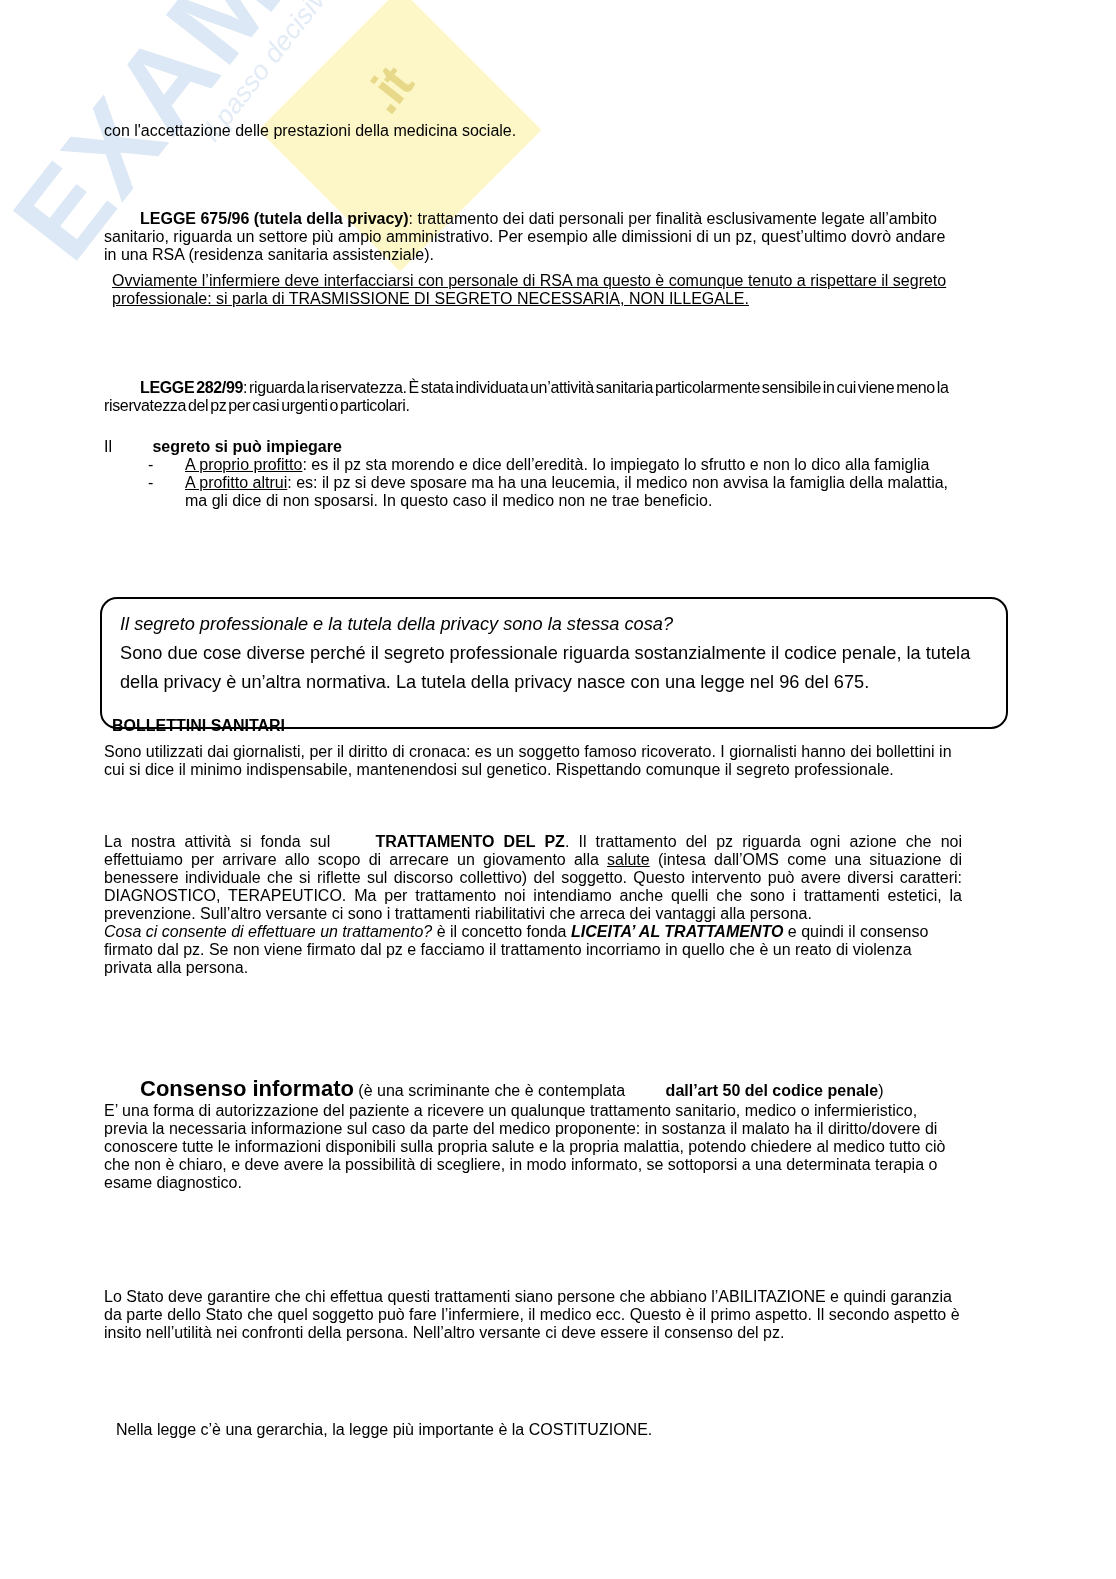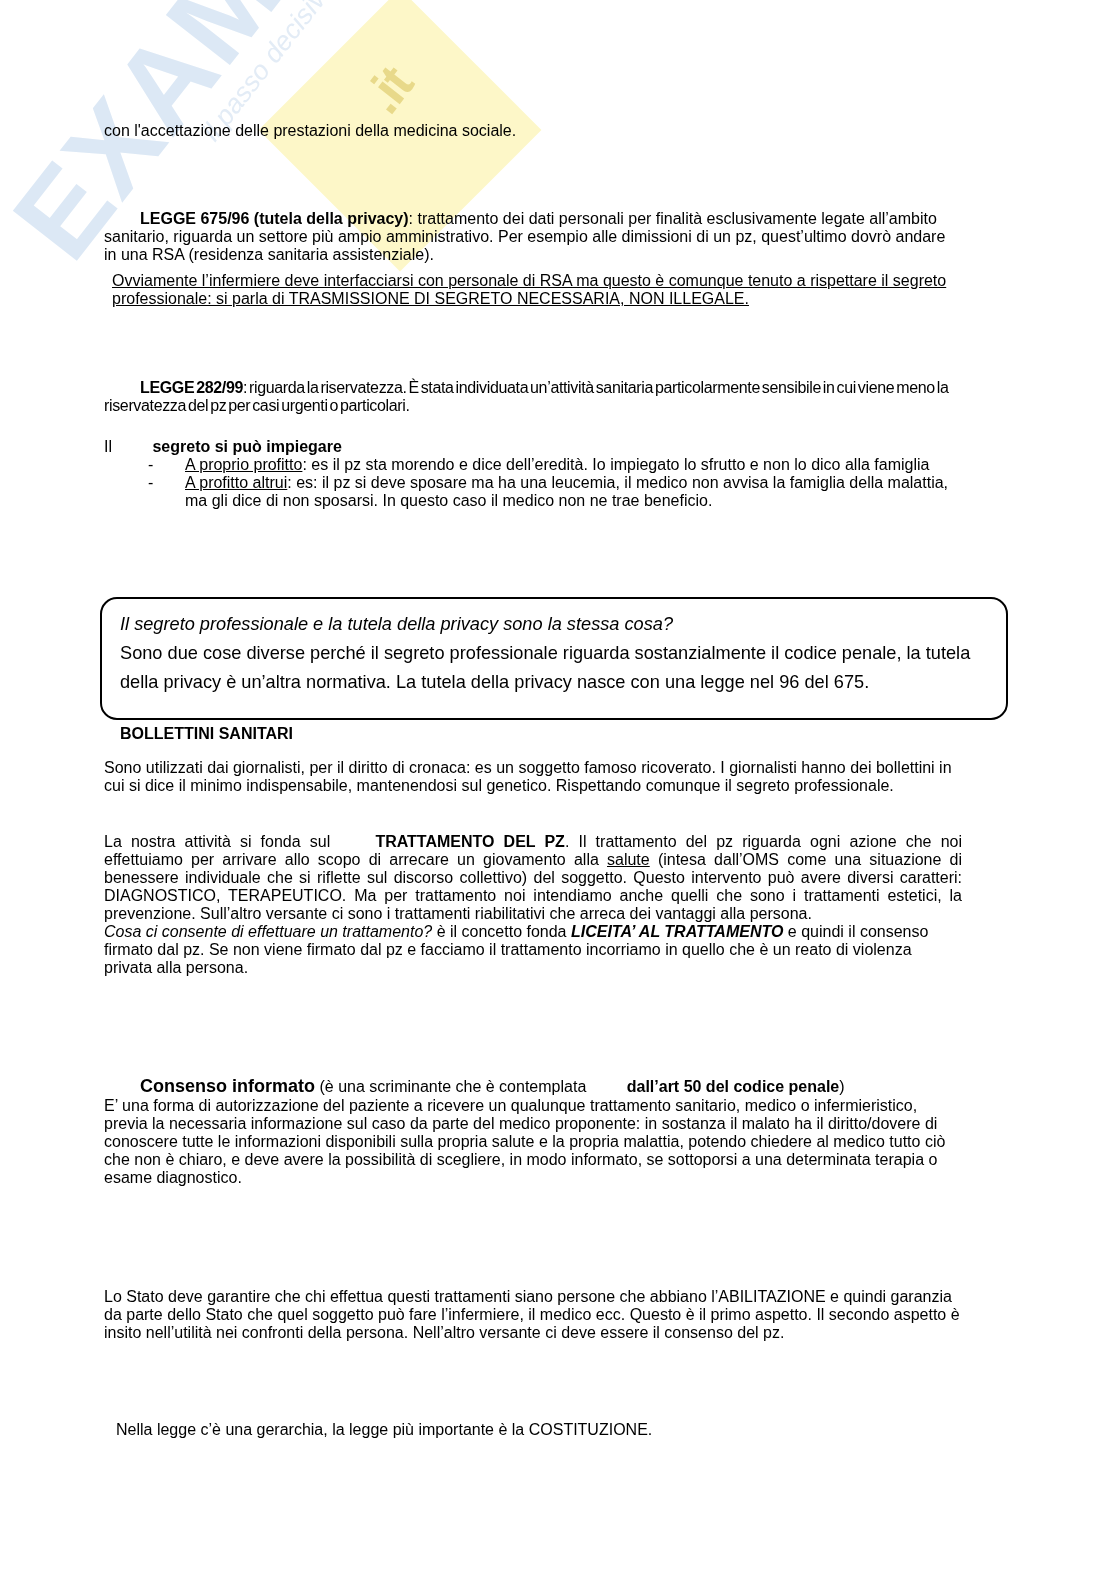--- a/index.html
+++ b/index.html
@@ -117,21 +117,21 @@
 
   
   .qbox {
     position: absolute;
     left: 100px;
     top: 597px;
     width: 908px;
     box-sizing: border-box;
     border: 2.2px solid #000000;
     border-radius: 17px;
-    padding: 11px 18px 20px 18px;
+    padding: 11px 18px 29px 18px;
     font-size: 18.2px;
     line-height: 29.2px;
     color: #000;
     background: transparent;
   }
 
   .sect {
     position: absolute;
     left: 104px;
     width: 858px;
@@ -191,40 +191,40 @@
     <div class="qbox">
       <p class="para i" style="margin:0;">
         <span>Il segreto professionale e la tutela della privacy sono la stessa cosa?</span>
       </p>
       <p class="para" style="margin:0;">
         <span>Sono due cose diverse perché il segreto professionale riguarda sostanzialmente il codice penale, la tutela della privacy è un’altra normativa. La tutela della privacy nasce con una legge nel 96 del 675.</span>
       </p>
     </div>
 
     <div class="sect" style="top:709px;">
-      <p class="para b" style="margin:16px;">
+      <p class="para b" style="margin:8px;">
         <span>BOLLETTINI SANITARI</span>
       </p>
       <p class="para" style="margin:0;">
         <span>Sono utilizzati dai giornalisti, per il diritto di cronaca: es un soggetto famoso ricoverato. I giornalisti hanno dei bollettini in cui si dice il minimo indispensabile, mantenendosi sul genetico. Rispettando comunque il segreto professionale.</span>
       </p>
     </div>
 
     <div class="sect" style="top:833px;">
       <p class="para just" style="margin:0;">
         <span>La nostra attività si fonda sul </span><span class="b">TRATTAMENTO DEL PZ</span><span>. Il trattamento del pz riguarda ogni azione che noi effettuiamo per arrivare allo scopo di arrecare un giovamento alla </span><span class="u">salute</span><span> (intesa dall’OMS come una situazione di benessere individuale che si riflette sul discorso collettivo) del soggetto. Questo intervento può avere diversi caratteri: DIAGNOSTICO, TERAPEUTICO. Ma per trattamento noi intendiamo anche quelli che sono i trattamenti estetici, la prevenzione. Sull’altro versante ci sono i trattamenti riabilitativi che arreca dei vantaggi alla persona.</span>
       </p>
       <p class="para" style="margin:0;">
         <span class="i">Cosa ci consente di effettuare un trattamento?</span><span> è il concetto fonda </span><span class="bi">LICEITA’ AL TRATTAMENTO</span><span> e quindi il consenso firmato dal pz. Se non viene firmato dal pz e facciamo il trattamento incorriamo in quello che è un reato di violenza privata alla persona.</span>
       </p>
     </div>
 
     <div class="sect" style="top:1076px;">
       <p class="para" style="margin:0;">
-        <span class="b" style="font-size:18px;">Consenso informato</span><span> (è una scriminante che è contemplata </span><span class="b">dall’art 50 del codice penale</span><span>)</span>
+        <span class="b" style="font-size:22px;">Consenso informato</span><span> (è una scriminante che è contemplata </span><span class="b">dall’art 50 del codice penale</span><span>)</span>
       </p>
       <p class="para" style="margin:0;">
         <span>E’ una forma di autorizzazione del paziente a ricevere un qualunque trattamento sanitario, medico o infermieristico, previa la necessaria informazione sul caso da parte del medico proponente: in sostanza il malato ha il diritto/dovere di conoscere tutte le informazioni disponibili sulla propria salute e la propria malattia, potendo chiedere al medico tutto ciò che non è chiaro, e deve avere la possibilità di scegliere, in modo informato, se sottoporsi a una determinata terapia o esame diagnostico.</span>
       </p>
     </div>
 
     <div class="sect" style="top:1288px;">
       <p class="para" style="margin:0;">
         <span>Lo Stato deve garantire che chi effettua questi trattamenti siano persone che abbiano l’ABILITAZIONE e quindi garanzia da parte dello Stato che quel soggetto può fare l’infermiere, il medico ecc. Questo è il primo aspetto. Il secondo aspetto è insito nell’utilità nei confronti della persona. Nell’altro versante ci deve essere il consenso del pz.</span>
       </p>

